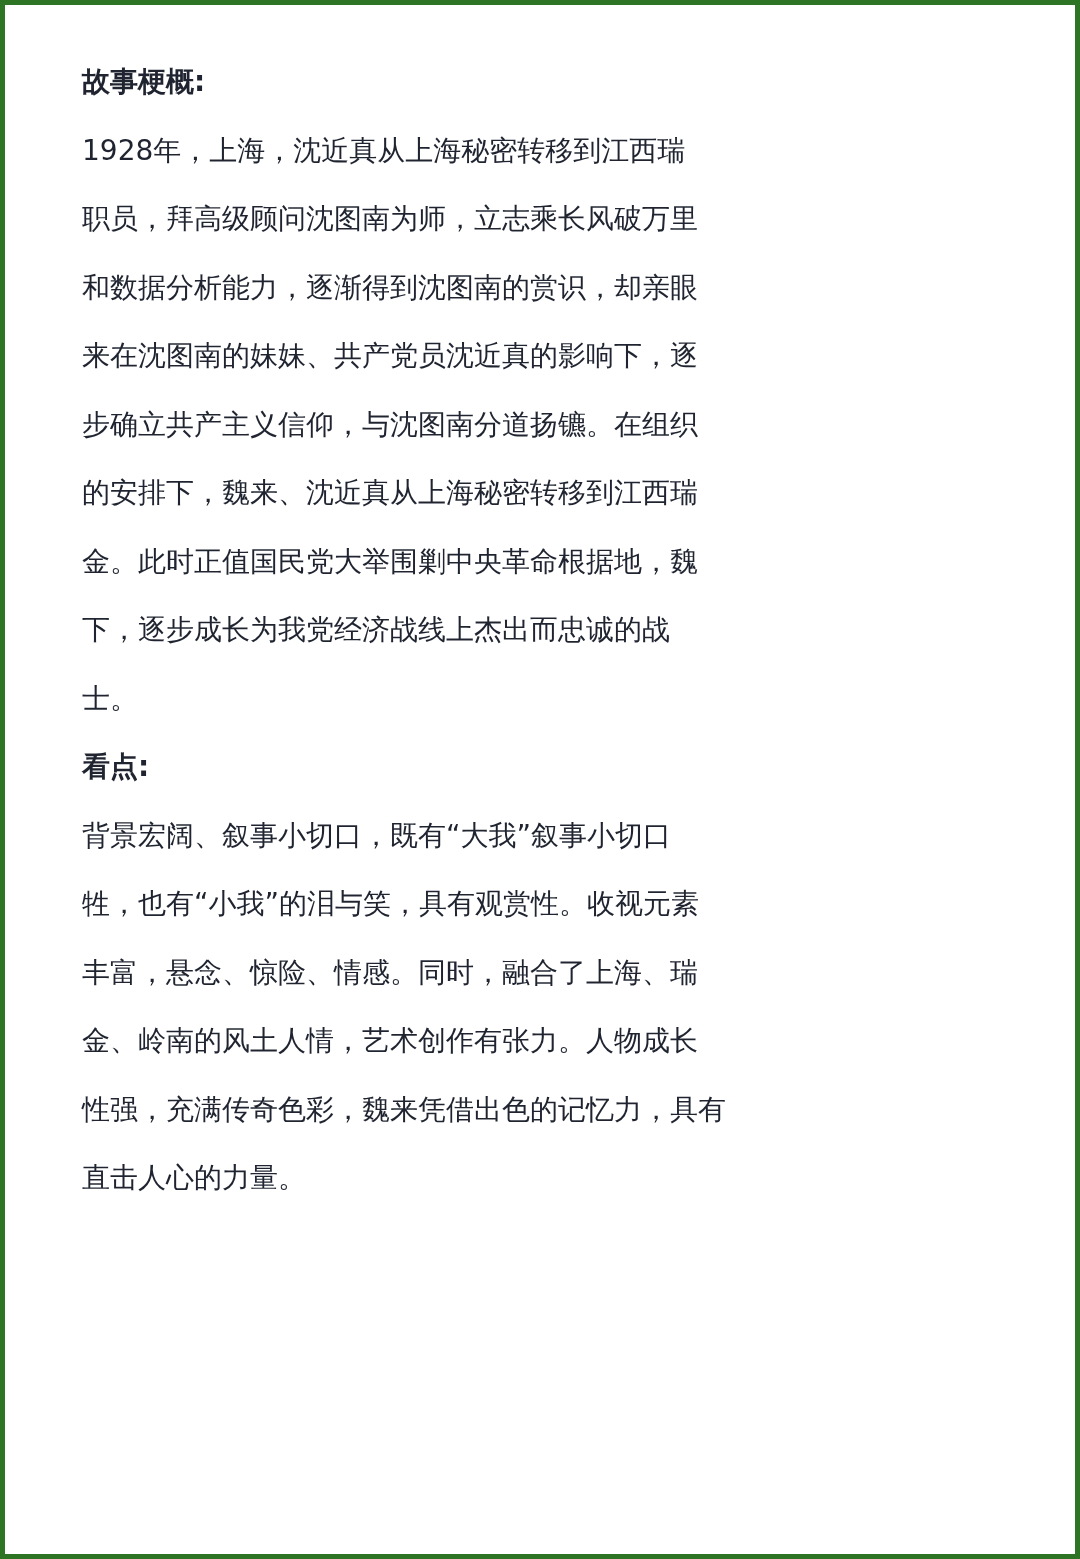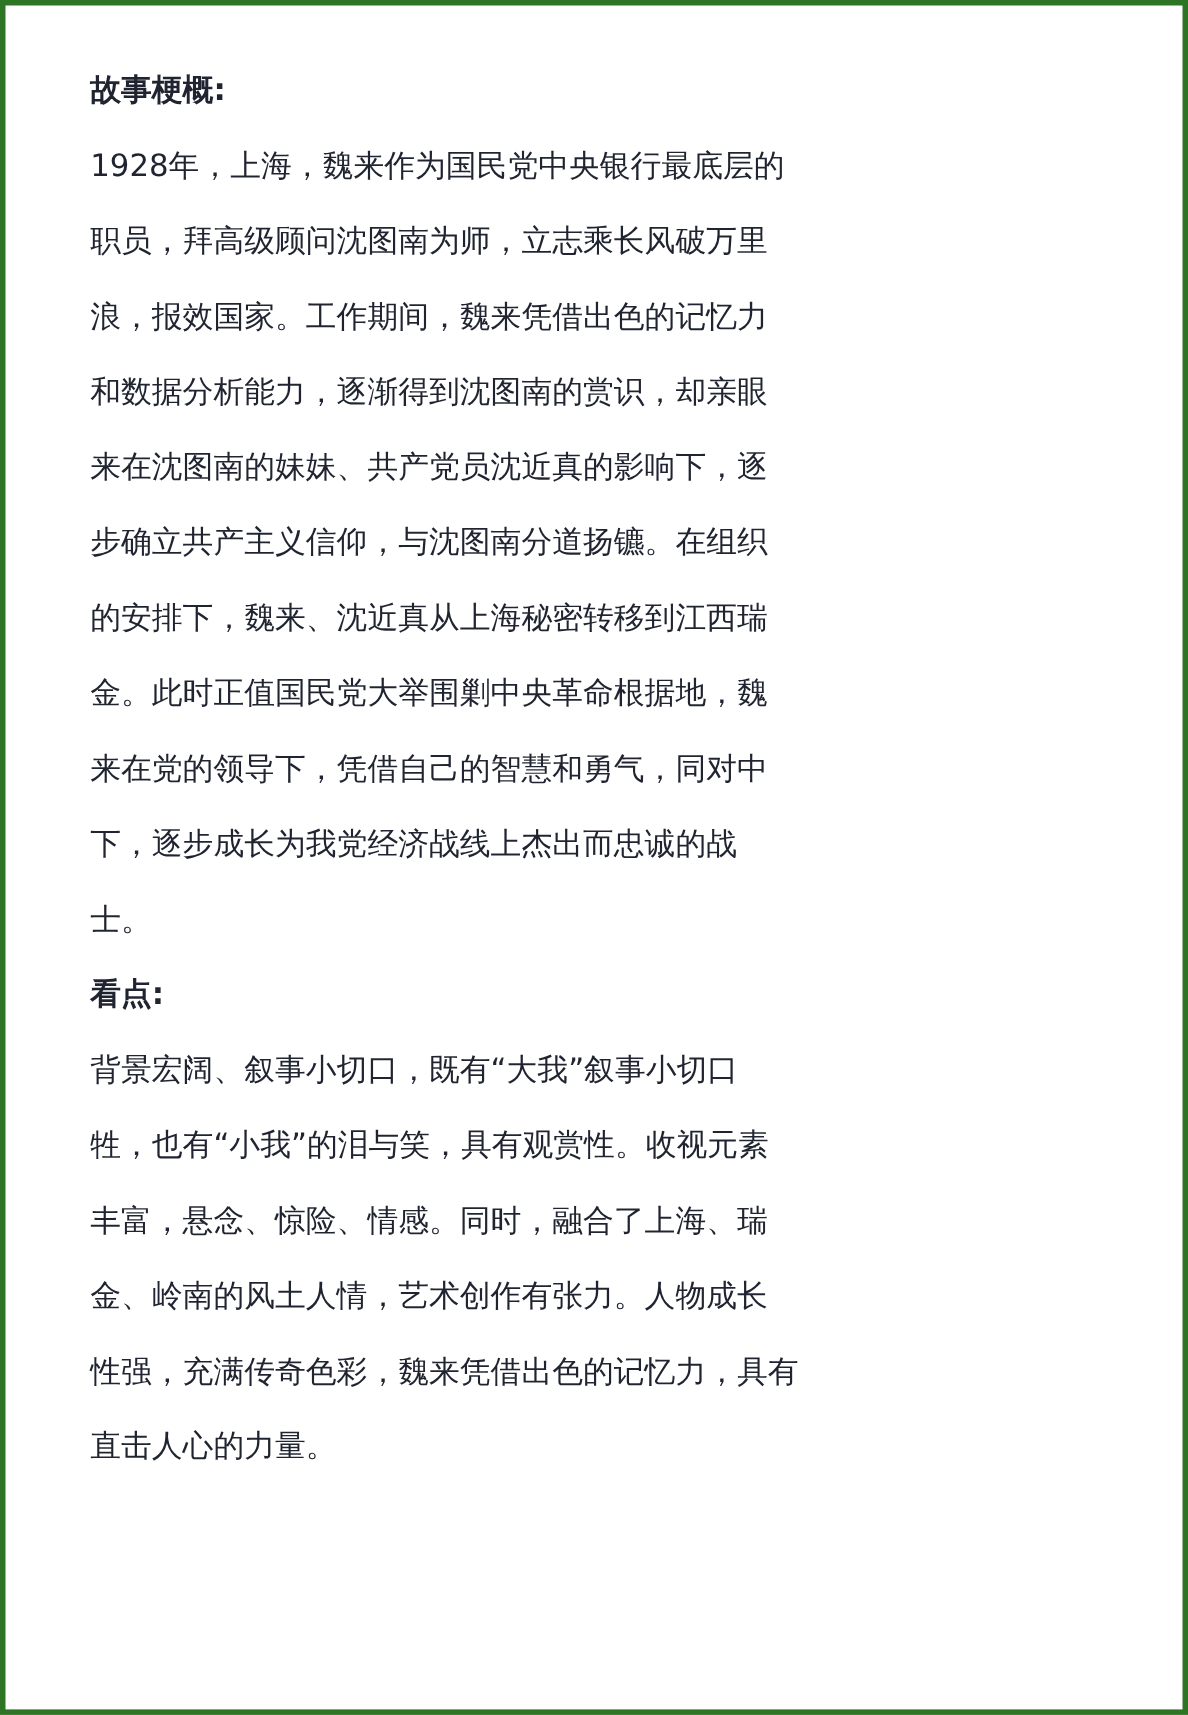--- a/index.html
+++ b/index.html
@@ -38,29 +38,27 @@
     white-space: nowrap;
   }
 </style>
 </head>
 <body>
 
 <div class="frame">
   <div class="content">
     <div class="heading">故事梗概:</div>
     <div>
-      <div class="line">1928年，上海，魏来作为国民党中央银行最底层的</div>
+      <div class="line">1928年，上海，沈近真从上海秘密转移到江西瑞</div>
       <div class="line">职员，拜高级顾问沈图南为师，立志乘长风破万里</div>
-      <div class="line">浪，报效国家。工作期间，魏来凭借出色的记忆力</div>
       <div class="line">和数据分析能力，逐渐得到沈图南的赏识，却亲眼</div>
       <div class="line">来在沈图南的妹妹、共产党员沈近真的影响下，逐</div>
       <div class="line">步确立共产主义信仰，与沈图南分道扬镳。在组织</div>
       <div class="line">的安排下，魏来、沈近真从上海秘密转移到江西瑞</div>
       <div class="line">金。此时正值国民党大举围剿中央革命根据地，魏</div>
-      <div class="line">来在党的领导下，凭借自己的智慧和勇气，同对中</div>
       <div class="line">下，逐步成长为我党经济战线上杰出而忠诚的战</div>
       <div class="line">士。</div>
     </div>
     <div class="heading">看点:</div>
     <div>
       <div class="line">背景宏阔、叙事小切口，既有“大我”叙事小切口</div>
       <div class="line">牲，也有“小我”的泪与笑，具有观赏性。收视元素</div>
       <div class="line">丰富，悬念、惊险、情感。同时，融合了上海、瑞</div>
       <div class="line">金、岭南的风土人情，艺术创作有张力。人物成长</div>
       <div class="line">性强，充满传奇色彩，魏来凭借出色的记忆力，具有</div>

